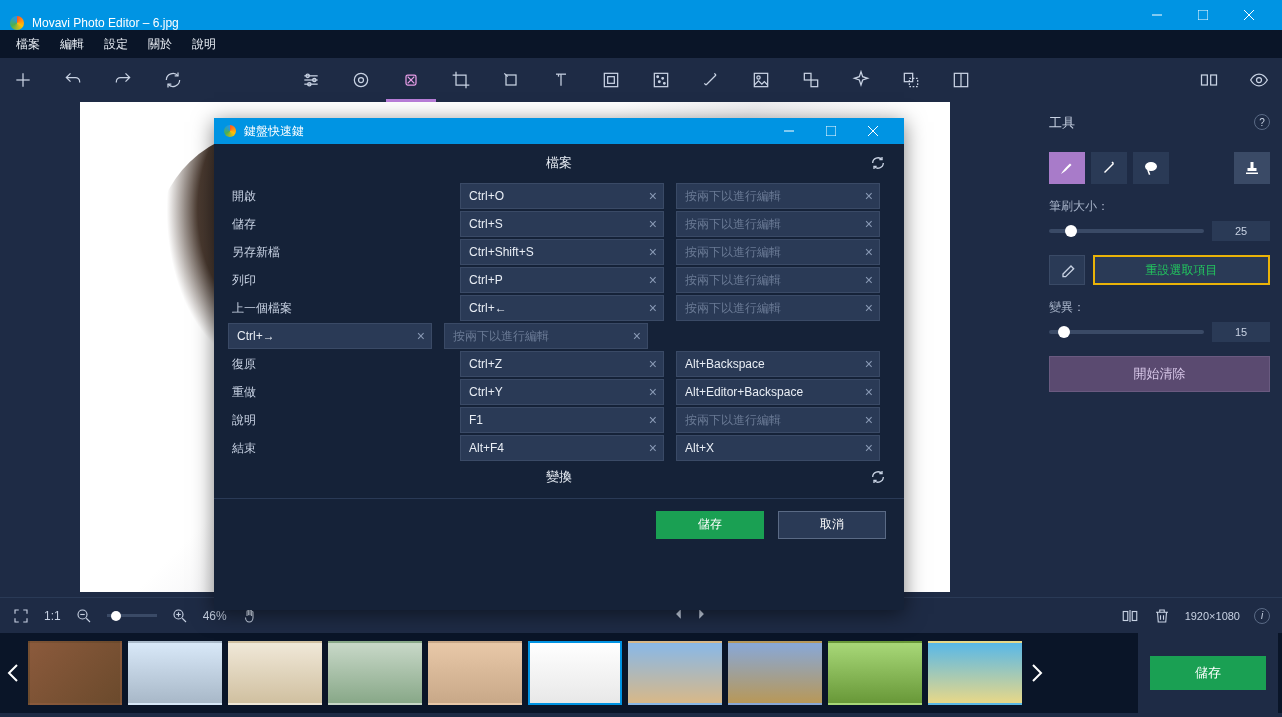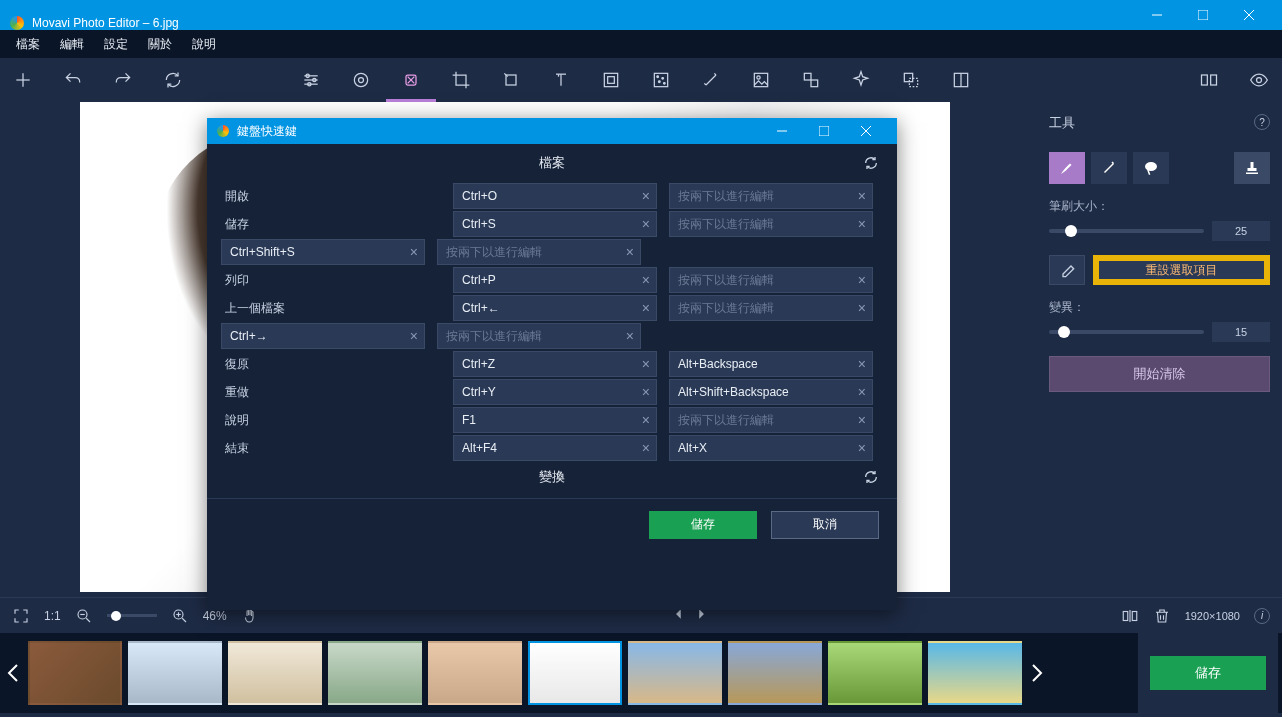--- a/index.html
+++ b/index.html
@@ -31,21 +31,21 @@
 .tool-tab.active{background:#a87bc9}
 .tool-tab.stamp{margin-left:auto;background:#3a4a66}
 .tool-tab svg{width:18px;height:18px;fill:#fff}
 .slider-label{font-size:12px;color:#a8b4c9;margin-bottom:6px}
 .slider-row{display:flex;align-items:center;gap:8px;margin-bottom:14px}
 .slider{flex:1;height:4px;background:#3a4a66;border-radius:2px;position:relative}
 .slider-thumb{position:absolute;width:12px;height:12px;background:#fff;border-radius:50%;top:-4px}
 .slider-val{width:58px;height:20px;background:#2a3a56;font-size:11px;display:flex;align-items:center;justify-content:center}
 .side-row{display:flex;gap:8px;margin-bottom:14px}
 .icon-btn{width:36px;height:30px;background:#2a3a56;border:1px solid #3a4a66;display:flex;align-items:center;justify-content:center;cursor:pointer}
-.reset-btn{flex:1;height:30px;background:#2a3a56;border:6px solid #eab308;font-size:12px;color:#fdba74;display:flex;align-items:center;justify-content:center;cursor:pointer}
+.reset-btn{flex:1;height:30px;background:#2a3a56;border:2px solid #eab308;font-size:12px;color:#22c55e;display:flex;align-items:center;justify-content:center;cursor:pointer}
 .action-btn{width:100%;height:36px;background:#5a4a70;border:1px solid #6a5a80;font-size:13px;color:#d8c8e9;display:flex;align-items:center;justify-content:center;cursor:pointer;margin-top:8px}
 .statusbar{height:36px;background:#1e2b45;display:flex;align-items:center;padding:0 12px;gap:14px;color:#c8d2e3;border-top:1px solid #2a3a56}
 .status-icon{cursor:pointer;display:flex;align-items:center;justify-content:center}
 .status-icon svg{width:18px;height:18px;stroke:#c8d2e3;fill:none;stroke-width:1.5}
 .zoom-text{font-size:12px}
 .zoom-slider{width:50px;height:3px;background:#3a4a66;position:relative}
 .zoom-slider .th{position:absolute;width:10px;height:10px;background:#fff;border-radius:50%;top:-3px;left:4px}
 .status-spacer{flex:1}
 .nav-arrows{display:flex;gap:8px}
 .nav-arrows svg{width:14px;height:14px;fill:#c8d2e3}
@@ -62,21 +62,21 @@
 .th4{background:linear-gradient(180deg,#c8d8c8,#88a888)}
 .th5{background:linear-gradient(180deg,#e8c8a8,#c8a888)}
 .th6{background:linear-gradient(180deg,#fff,#e8e8e8)}
 .th7{background:linear-gradient(180deg,#88b8e8,#d8b888)}
 .th8{background:linear-gradient(180deg,#88a8d8,#b89858)}
 .th9{background:linear-gradient(180deg,#a8d878,#689838)}
 .th10{background:linear-gradient(180deg,#58b8e8,#e8d888)}
 .save-area{margin-left:auto;width:140px;height:80px;background:#1e2b45;display:flex;align-items:center;justify-content:center}
 .save-btn{width:116px;height:34px;background:#1aa053;color:#fff;font-size:13px;display:flex;align-items:center;justify-content:center;cursor:pointer}
 
-.dialog{position:absolute;left:207px;top:118px;width:690px;height:492px;background:#152238;box-shadow:0 4px 20px rgba(0,0,0,0.5)}
+.dialog{position:absolute;left:214px;top:118px;width:690px;height:492px;background:#152238;box-shadow:0 4px 20px rgba(0,0,0,0.5)}
 .dialog-title{height:26px;background:#0094e3;display:flex;align-items:center;padding:0 10px;color:#fff;font-size:12px}
 .dialog-title .logo{width:12px;height:12px;margin-right:8px;background:conic-gradient(#ff5722,#ffc107,#4caf50,#2196f3);border-radius:50%}
 .dialog-title .spacer{flex:1}
 .dialog-title .dbtn{width:42px;height:26px;display:flex;align-items:center;justify-content:center;cursor:pointer}
 .dialog-body{height:354px;overflow:hidden;padding:0 14px}
 .section-header{display:flex;align-items:center;justify-content:center;position:relative;height:38px;color:#e9eef5;font-size:13px}
 .section-header svg{position:absolute;right:4px;width:16px;height:16px;stroke:#c8d2e3;fill:none;stroke-width:2;cursor:pointer}
 .shortcut-row{display:flex;align-items:center;height:28px;gap:12px}
 .shortcut-label{width:220px;color:#c8d2e3;font-size:12px;padding-left:4px}
 .shortcut-input{width:204px;height:24px;background:#2a3a56;border:1px solid #3a4a66;display:flex;align-items:center;padding:12px 8px;font-size:12px;color:#e9eef5;position:relative}
@@ -443,20 +443,21 @@
           <div class="shortcut-input">
             <span>Ctrl+S</span>
             <span class="clear">×</span>
           </div>
           <div class="shortcut-input empty">
             <span>按兩下以進行編輯</span>
             <span class="clear">×</span>
           </div>
         </div>
         <div class="shortcut-row">
+          <div class="shortcut-label">另存新檔</div>
           <div class="shortcut-input">
             <span>Ctrl+Shift+S</span>
             <span class="clear">×</span>
           </div>
           <div class="shortcut-input empty">
             <span>按兩下以進行編輯</span>
             <span class="clear">×</span>
           </div>
         </div>
         <div class="shortcut-row">
@@ -502,21 +503,21 @@
             <span class="clear">×</span>
           </div>
         </div>
         <div class="shortcut-row">
           <div class="shortcut-label">重做</div>
           <div class="shortcut-input">
             <span>Ctrl+Y</span>
             <span class="clear">×</span>
           </div>
           <div class="shortcut-input">
-            <span>Alt+Shift+Backspace</span>
+            <span>Alt+Editor+Backspace</span>
             <span class="clear">×</span>
           </div>
         </div>
         <div class="shortcut-row">
           <div class="shortcut-label">說明</div>
           <div class="shortcut-input">
             <span>F1</span>
             <span class="clear">×</span>
           </div>
           <div class="shortcut-input empty">

